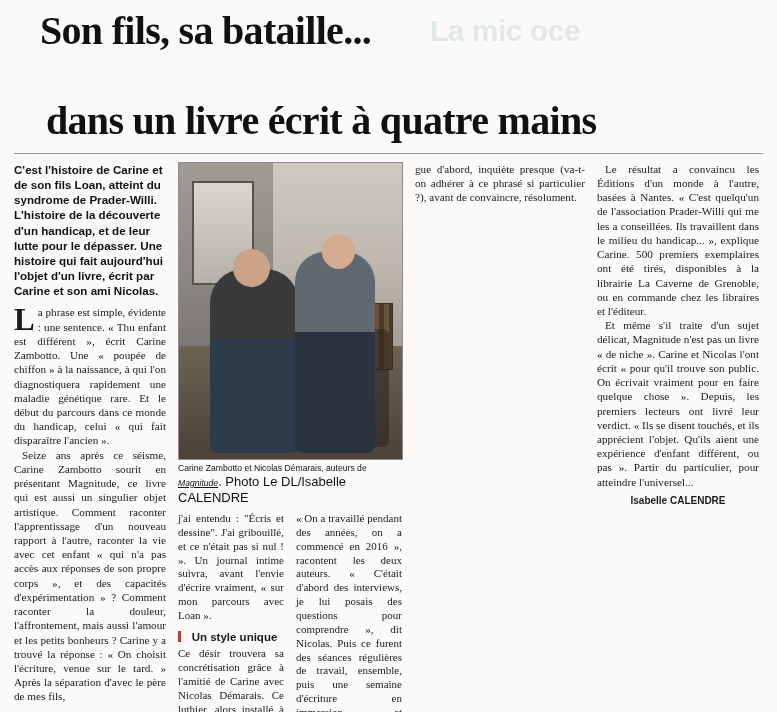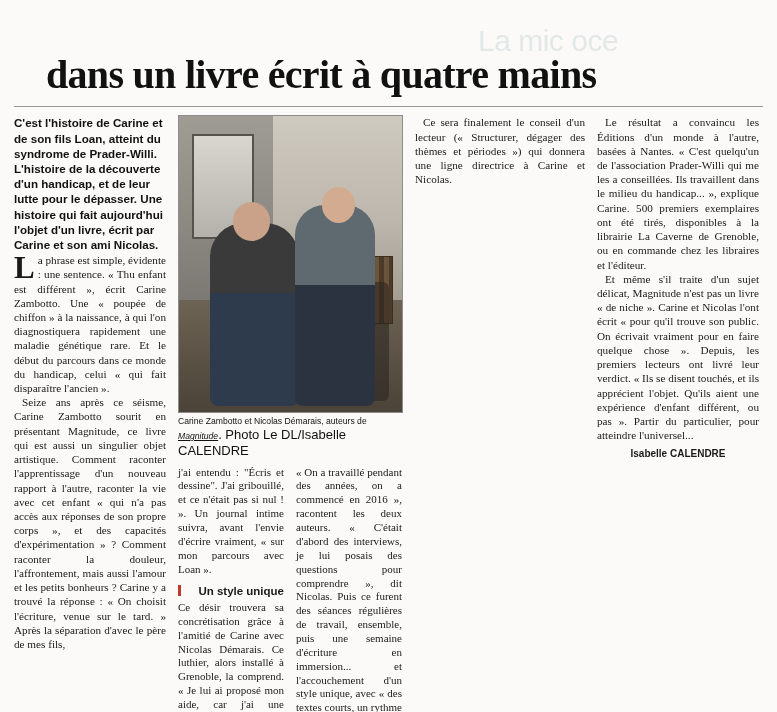--- a/index.html
+++ b/index.html
@@ -18,31 +18,30 @@
     position: relative;
     width: 777px;
     height: 712px;
     background: #fbfaf8;
     box-sizing: border-box;
     padding: 6px 14px 8px 14px;
   }
   
   .ghost {
     position: absolute;
-    top: 24px;
+    top: 14px;
     left: 430px;
     font-family: "Liberation Sans", sans-serif;
-    font-weight: normal;
+    font-weight: bold;
     font-size: 30px;
     color: #cfd8dc;
     opacity: .55;
     letter-spacing: -0.5px;
     white-space: nowrap;
     pointer-events: none;
-    margin-left: 48px;
   }
   .headline {
     font-family: "Liberation Serif", serif;
     font-weight: bold;
     font-size: 40px;
     line-height: 1.06;
     color: #111;
     letter-spacing: -0.7px;
     margin: 4px 0 0 26px;
     width: 730px;
@@ -71,21 +70,21 @@
   .col-3 { width: 170px; }
   .col-4 { width: 162px; }
 
   .standfirst {
     font-family: "Liberation Sans", sans-serif;
     font-weight: bold;
     font-size: 11.6px;
     line-height: 1.31;
     text-align: left;
     color: #111;
-    margin-bottom: 1px;
+    margin-bottom: 7px;
   }
 
   .photo-block {
     width: 225px;
   }
   .photo {
     width: 225px;
     height: 298px;
     position: relative;
     overflow: hidden;
@@ -170,21 +169,21 @@
   p { margin: 0 0 0 0; text-indent: 8px; }
   p.first { text-indent: 0; }
   .subhead {
     font-family: "Liberation Sans", sans-serif;
     font-weight: bold;
     font-size: 11.5px;
     margin: 7px 0 3px 0;
     text-indent: 0;
     position: relative;
     padding-left: 7px;
-    text-align: right;
+    text-align: center;
   }
   .subhead::before {
     content:"";
     position:absolute; left:0; top:1px;
     width:3px; height:11px; background:#c0392b;
   }
   .signature {
     font-family: "Liberation Sans", sans-serif;
     font-weight: bold;
     font-size: 10px;
@@ -194,20 +193,21 @@
   .col-wrap { display:flex; flex-direction:column; }
 </style>
 </head>
 <body>
 
 <div class="page">
 
   <div class="ghost">La mic oce</div>
 
   <h1 class="headline">
+    <span class="l1">Son fils, sa bataille...</span>
     <span class="l2">dans un livre écrit à quatre mains</span>
   </h1>
 
   <hr class="rule">
 
   <div class="body-area">
 
     <div class="col col-1 col-wrap">
       <div class="standfirst">C'est l'histoire de Carine et de son fils Loan, atteint du syndrome de Prader-Willi. L'histoire de la découverte d'un handicap, et de leur lutte pour le dépasser. Une histoire qui fait aujourd'hui l'objet d'un livre, écrit par Carine et son ami Nicolas.</div>
       <p class="first dropcap">La phrase est simple, évidente : une sentence. « Thu enfant est différent », écrit Carine Zambotto. Une « poupée de chiffon » à la naissance, à qui l'on diagnostiquera rapidement une maladie génétique rare. Et le début du parcours dans ce monde du handicap, celui « qui fait disparaître l'ancien ».</p>
@@ -238,21 +238,21 @@
           <div class="subhead">Un style unique</div>
           <p class="first">Ce désir trouvera sa concrétisation grâce à l'amitié de Carine avec Nicolas Démarais. Ce luthier, alors installé à Grenoble, la comprend. « Je lui ai proposé mon aide, car j'ai une relation particulière à l'écrit », explique-t-il. Et c'était parti...</p>
         </div>
         <div class="lower-col">
           <p class="first">« On a travaillé pendant des années, on a commencé en 2016 », racontent les deux auteurs. « C'était d'abord des interviews, je lui posais des questions pour comprendre », dit Nicolas. Puis ce furent des séances régulières de travail, ensemble, puis une semaine d'écriture en immersion... et l'accouchement d'un style unique, avec « des textes courts, un rythme poétique ». De quoi surprendre, mais très vite fasciner, le lecteur. Car Magnitude ne ressemble à aucun autre livre-témoignage. Il intri-</p>
         </div>
       </div>
     </div>
 
     <div class="col col-3 col-wrap">
-      <p>Ce sera finalement le conseil d'un lecteur (« Structurer, dégager des thèmes et périodes ») qui donnera une ligne directrice à Carine et Nicolas.</p>
+      <p class="first">gue d'abord, inquiète presque (va-t-on adhérer à ce phrasé si particulier ?), avant de convaincre, résolument.</p>
     </div>
 
     <div class="col col-4 col-wrap">
       <p>Le résultat a convaincu les Éditions d'un monde à l'autre, basées à Nantes. « C'est quelqu'un de l'association Prader-Willi qui me les a conseillées. Ils travaillent dans le milieu du handicap... », explique Carine. 500 premiers exemplaires ont été tirés, disponibles à la librairie La Caverne de Grenoble, ou en commande chez les libraires et l'éditeur.</p>
       <p>Et même s'il traite d'un sujet délicat, Magnitude n'est pas un livre « de niche ». Carine et Nicolas l'ont écrit « pour qu'il trouve son public. On écrivait vraiment pour en faire quelque chose ». Depuis, les premiers lecteurs ont livré leur verdict. « Ils se disent touchés, et ils apprécient l'objet. Qu'ils aient une expérience d'enfant différent, ou pas ». Partir du particulier, pour atteindre l'universel...</p>
       <div class="signature">Isabelle CALENDRE</div>
     </div>
 
   </div>
 </div>

